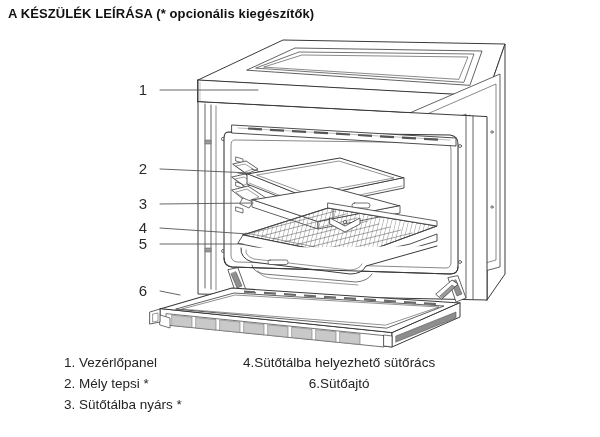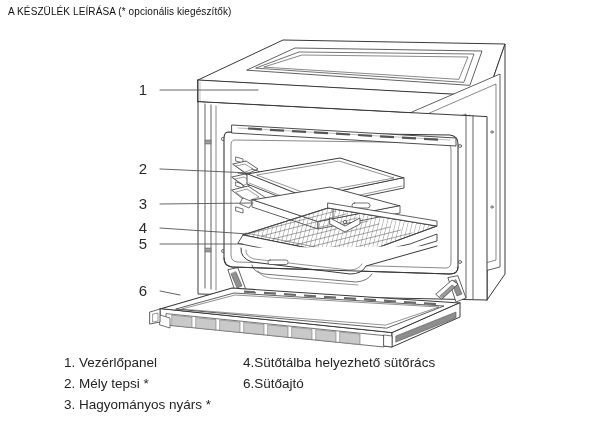--- a/index.html
+++ b/index.html
@@ -12,22 +12,22 @@
     height: 437px;
     position: relative;
     overflow: hidden;
     font-family: "Liberation Sans", sans-serif;
     color: #1a1a1a;
   }
   #page-title {
     position: absolute;
     left: 8px;
     top: 6px;
-    font-size: 10px;
-    font-weight: normal;
+    font-size: 13px;
+    font-weight: bold;
     letter-spacing: 0.1px;
     white-space: nowrap;
     color: #111111;
   }
   #diagram {
     position: absolute;
     left: 0;
     top: 22px;
     width: 600px;
     height: 330px;
@@ -37,21 +37,21 @@
     left: 0;
     top: 352px;
     width: 504px;
     height: 85px;
   }
   .legend-col {
     position: absolute;
     top: 0;
   }
   .legend-col.left  { left: 64px; }
-  .legend-col.right { left: 243px; }
+  .legend-col.right { left: 243px; text-align: center; }
   .legend-row {
     height: 21px;
     line-height: 21px;
     font-size: 13.5px;
     white-space: nowrap;
     color: #242424;
   }
   .callout-num {
     font-size: 15px;
     fill: #2a2a2a;
@@ -316,21 +316,21 @@
     <div class="legend-row">
       <span>1.</span>
       <span>Vezérlőpanel</span>
     </div>
     <div class="legend-row">
       <span>2.</span>
       <span>Mély tepsi *</span>
     </div>
     <div class="legend-row">
       <span>3.</span>
-      <span>Hagyományos nyárs *</span>
+      <span>Sütőtálba nyárs *</span>
     </div>
   </div>
 
   <div class="legend-col right">
     <div class="legend-row">
       <span>4.</span><span>Sütőtálba helyezhető sütőrács</span>
     </div>
     <div class="legend-row">
       <span>6.</span><span>Sütőajtó</span>
     </div>

